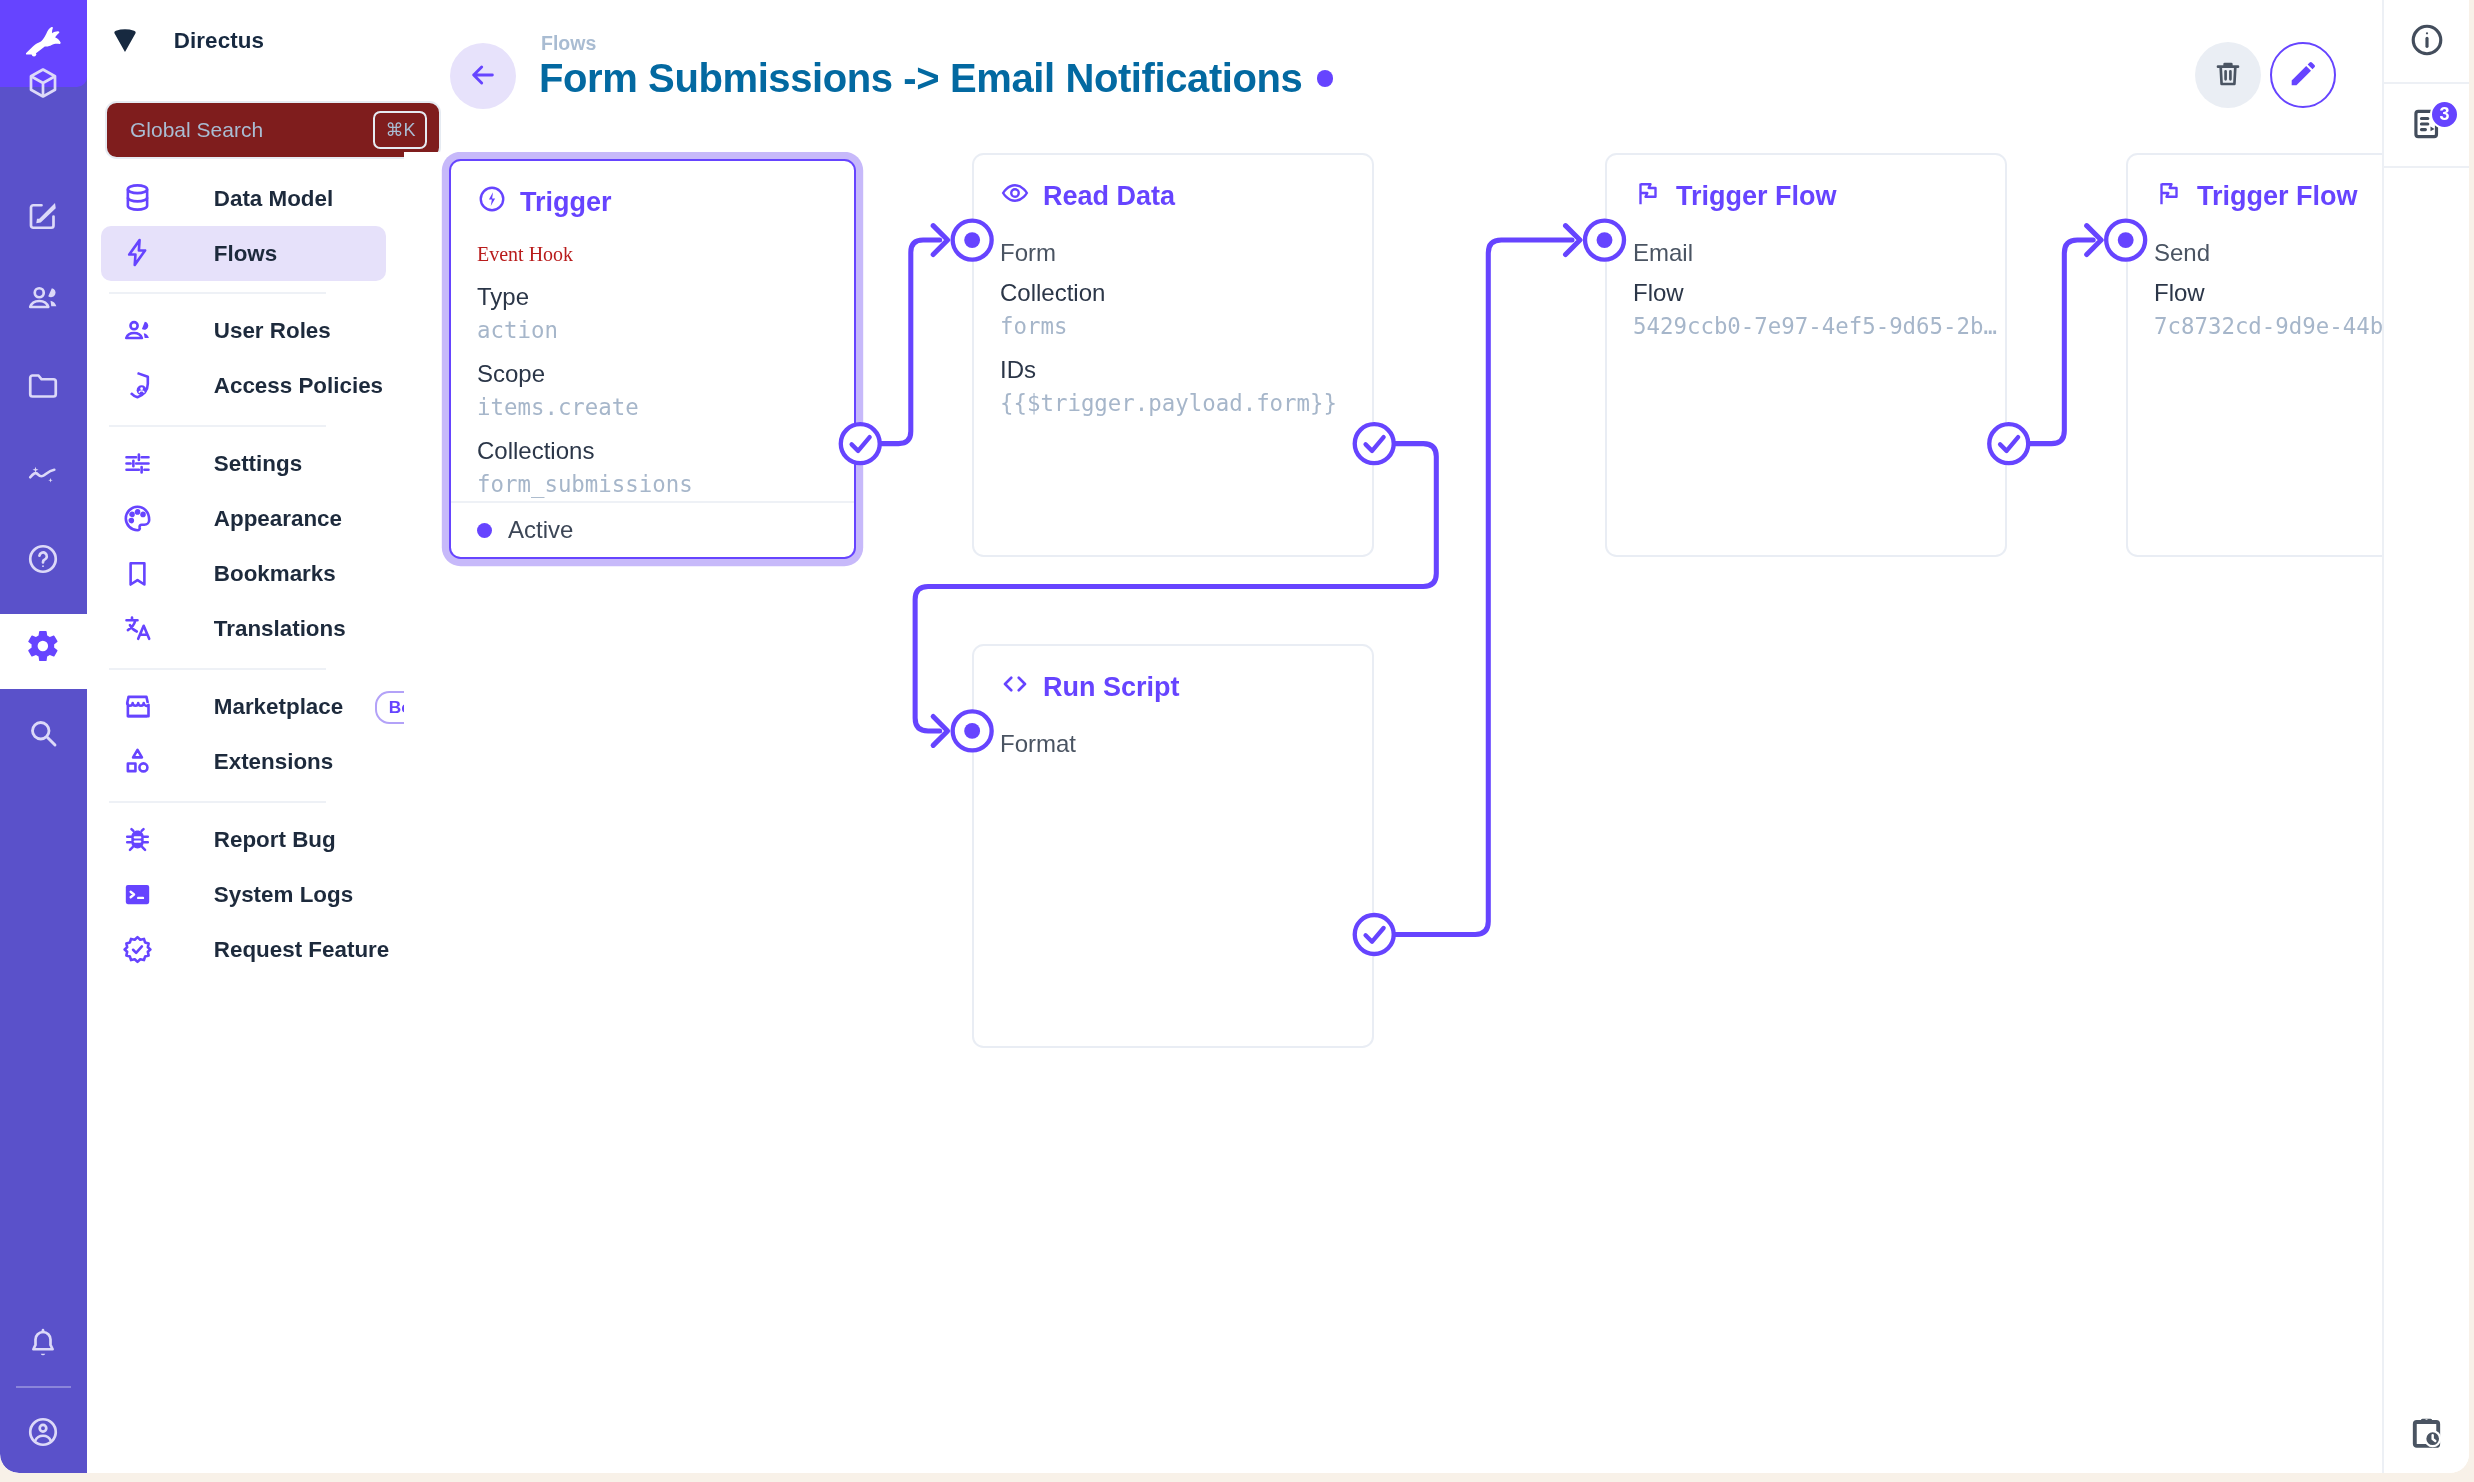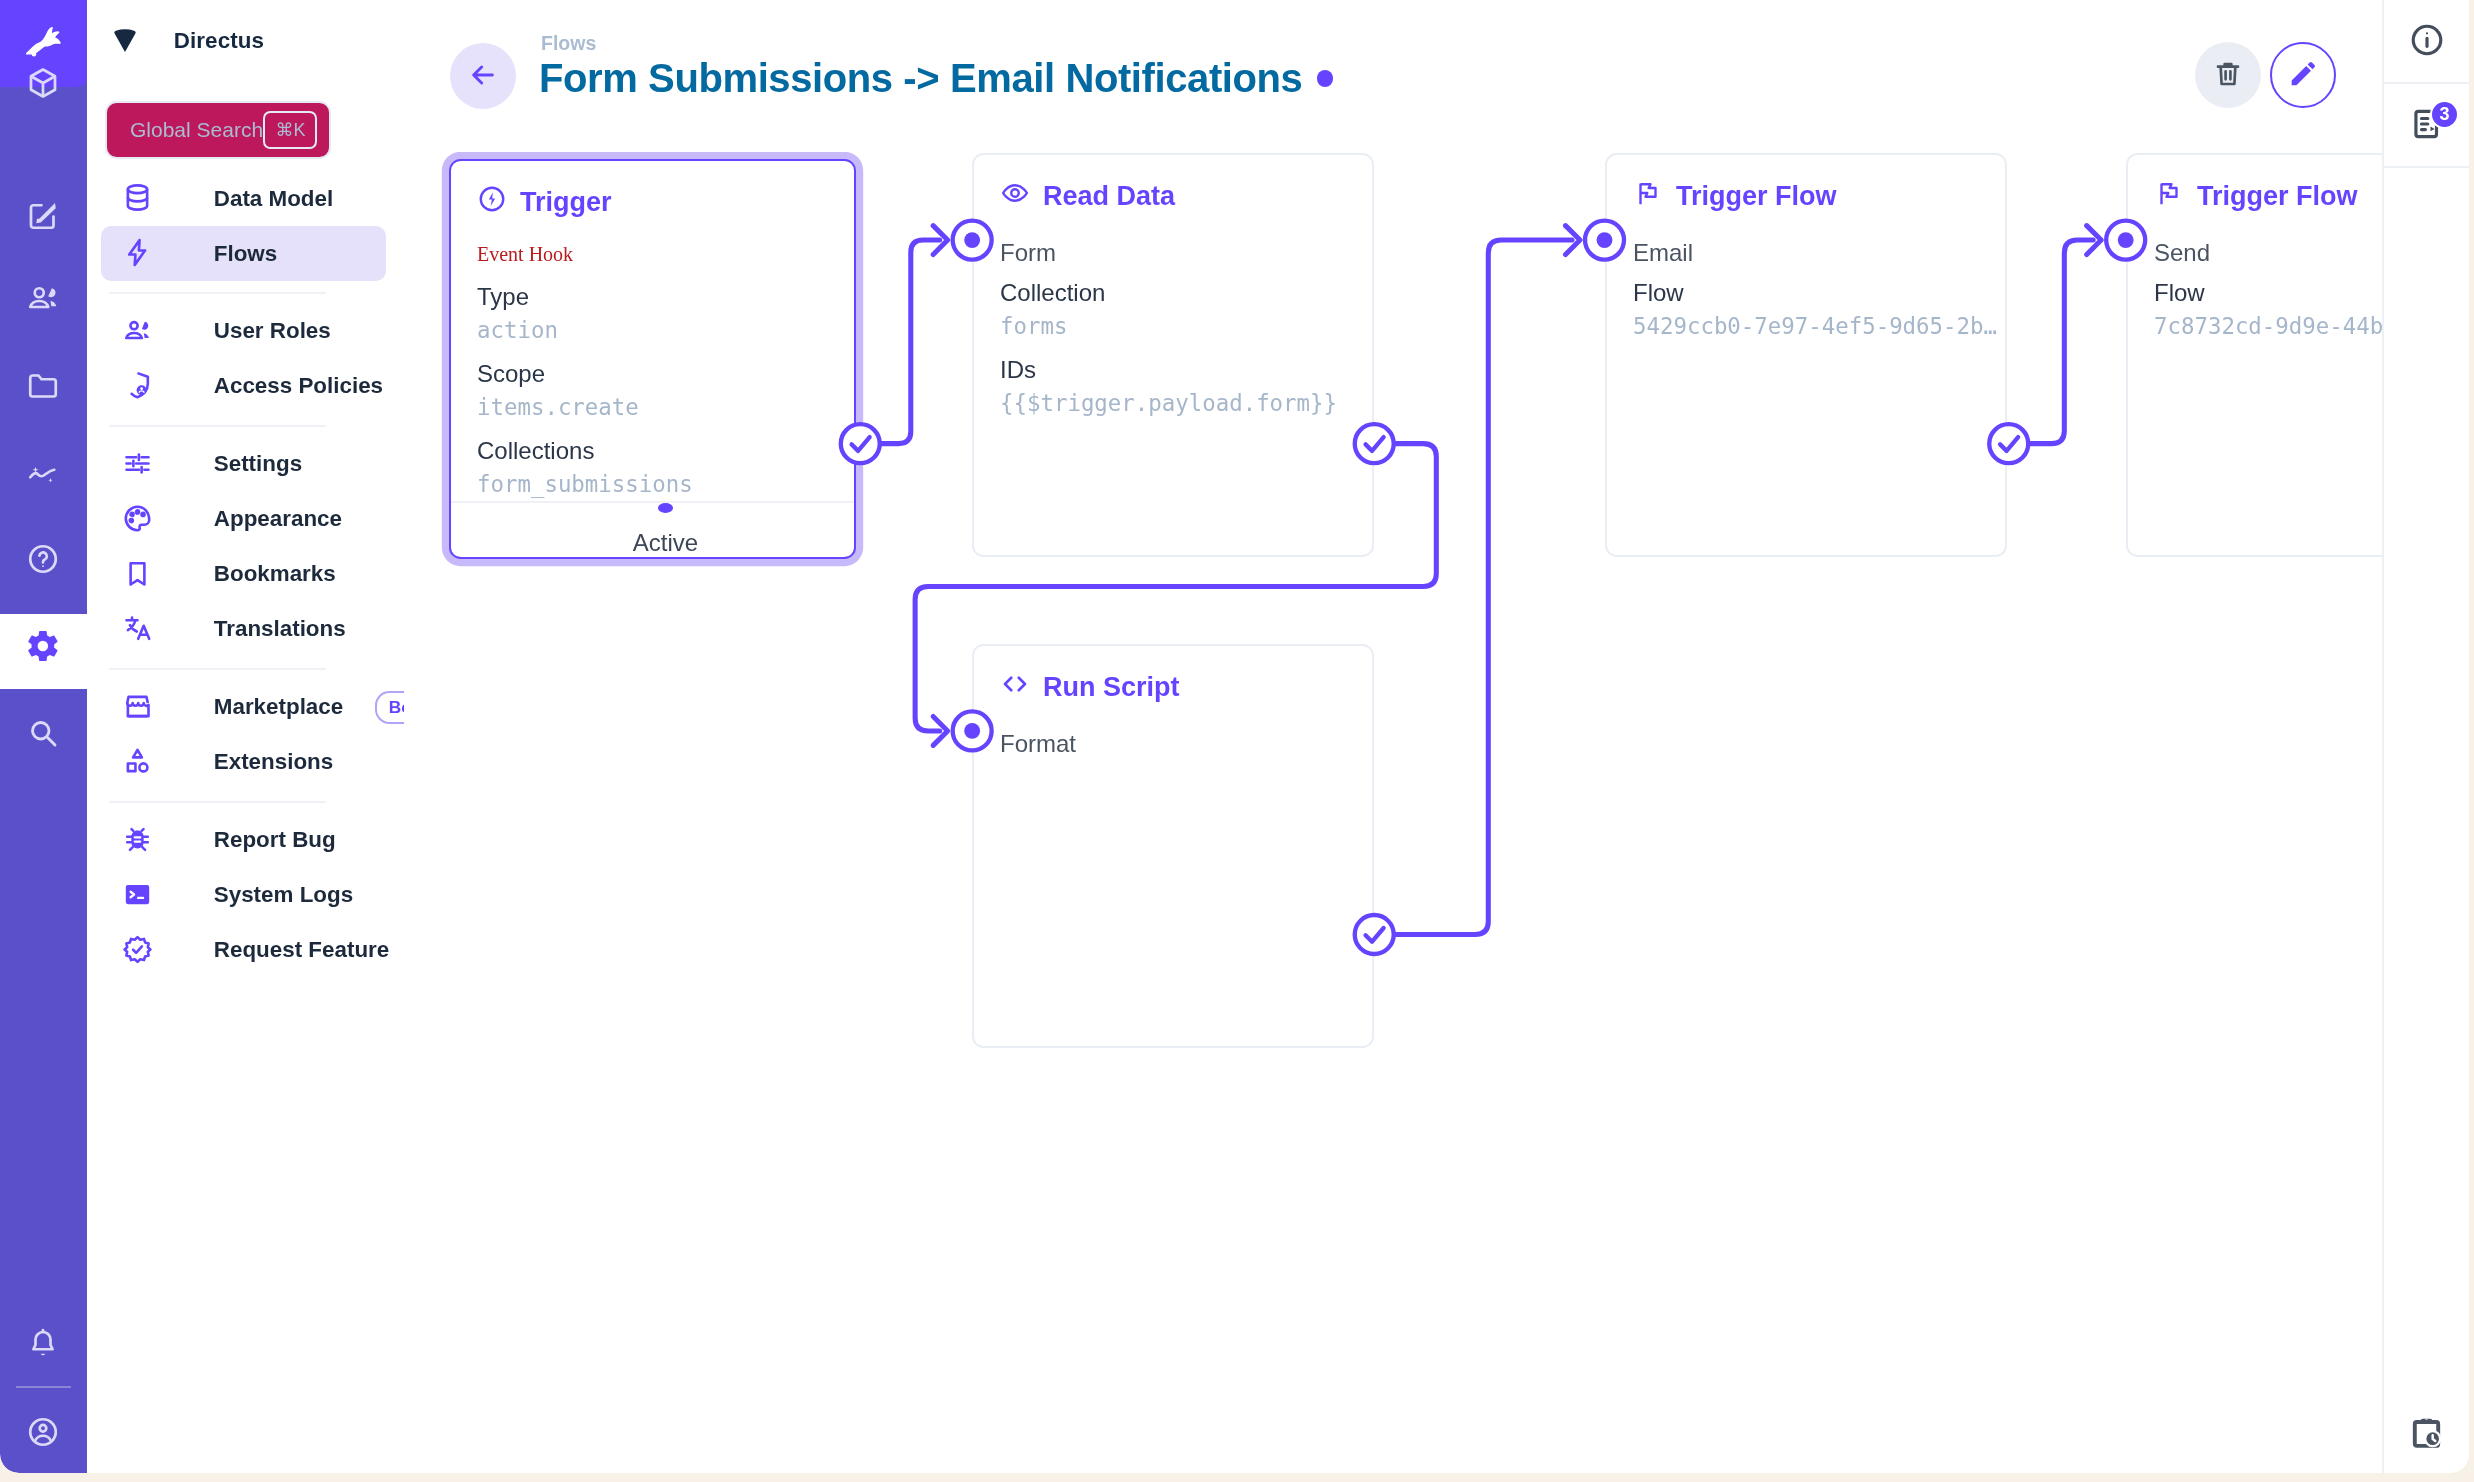--- a/index.html
+++ b/index.html
@@ -19,22 +19,22 @@
   .rail-active-bg { position:absolute; left:0; top:614px; width:87px; height:75px; background:#ffffff; }
   .rail-btn.active { color:#6644ff; }
   .rail-div { position:absolute; left:16px; top:1386px; width:55px; height:2.2px; background:rgba(255,255,255,.30); }
 
   
   .sidebar { position:absolute; left:87px; top:0; width:318px; height:1473px; background:#fff; }
   .project-row { position:absolute; left:0; top:17.3px; width:318px; height:48px; display:flex;
                  align-items:center; padding-left:21.7px; gap:33px; }
   .project-row svg { width:32px; height:32px; }
   .project-name { font-size:22.4px; font-weight:700; color:#172940; letter-spacing:0.1px; }
-  .searchbox { position:absolute; left:18px; top:101px; width:226px; height:58px; border:2.2px solid #e6ebf2;
-               border-radius:11.6px; display:flex; align-items:center; padding:0 11.6px 0 23px; cursor:text; background:#be185d;}
+  .searchbox { position:absolute; left:18px; top:101px; width:336px; height:58px; border:2.2px solid #e6ebf2;
+               border-radius:11.6px; display:flex; align-items:center; padding:0 11.6px 0 23px; cursor:text; background:#7f1d1d;}
   .search-ph { font-size:21px; color:#a9bcd2; flex:1; }
   .kbd { font-size:18px; color:#a9bcd2; border:2.2px solid #e6ebf2; border-radius:7.2px; padding:5.8px 10px; }
 
   .navlist { position:absolute; left:0; top:171px; width:318px; }
   .nav-item { position:relative; width:285px; height:55px; margin:0 0 0 14.4px; display:flex; align-items:center;
               border-radius:10px; padding:0 17.3px 0 20px; cursor:pointer;gap:32px; }
   .nav-item.active { background:#e6e1fa; }
   .nav-item svg { width:33px; height:33px; color:#6644ff; flex:none; }
   .nav-label { margin-left:27.4px; font-size:22.4px; font-weight:600; color:#1d2a3c; white-space:nowrap; }
   .nav-div { height:2.2px; background:#eef1f6; margin:10.8px 79px 10px 21.7px; }
@@ -73,21 +73,21 @@
   .p-send   { left:1722px; top:1.4px; }
   .p-script { left:568px;  top:492px; }
   .pbody { padding:0 26px; }
   .lbl  { font-size:20px; color:#b91c1c;font-family:Liberation Serif, serif; }
   .fname{ font-size:24px; font-weight:400; color:#2b3648; }
   .mono { font-family:"DejaVu Sans Mono","Liberation Mono",monospace; font-size:22.4px; color:#a6b6ca; white-space:nowrap; }
   .t-sub { margin-top:21.7px; }
   .t-f { margin-top:17.3px; } .t-v { margin-top:5.8px; }
   .key-row { margin-top:21.7px; font-size:24px; color:#4a5462; height:32px; display:flex; align-items:center; }
   .trigger-footer { position:absolute; left:0; right:0; bottom:0; height:56px; border-top:2.2px solid #eef1f6;
-                    display:flex; align-items:center; padding-left:26px; gap:16px;flex-direction:column; }
+                    display:flex; align-items:center; padding-left:26px; gap:16px; }
   .status-dot { width:15px; height:15px; border-radius:50%; background:#6644ff; }
   .status-txt { font-size:24px; color:#3c4656; }
   .wires { position:absolute; left:0; top:0; width:1978px; height:1321px; pointer-events:none; z-index:5; }
 
   
   .rsb { position:absolute; left:2382px; top:0; width:87px; height:1473px; background:#fff;
          border-left:2.2px solid #edf0f5; }
   .rsb-cell { position:relative; width:100%; height:84px; border-bottom:2.2px solid #edf0f5; display:flex;
               align-items:center; justify-content:center; color:#434d5c; cursor:pointer; }
   .rsb-cell svg { width:38px; height:38px; }

